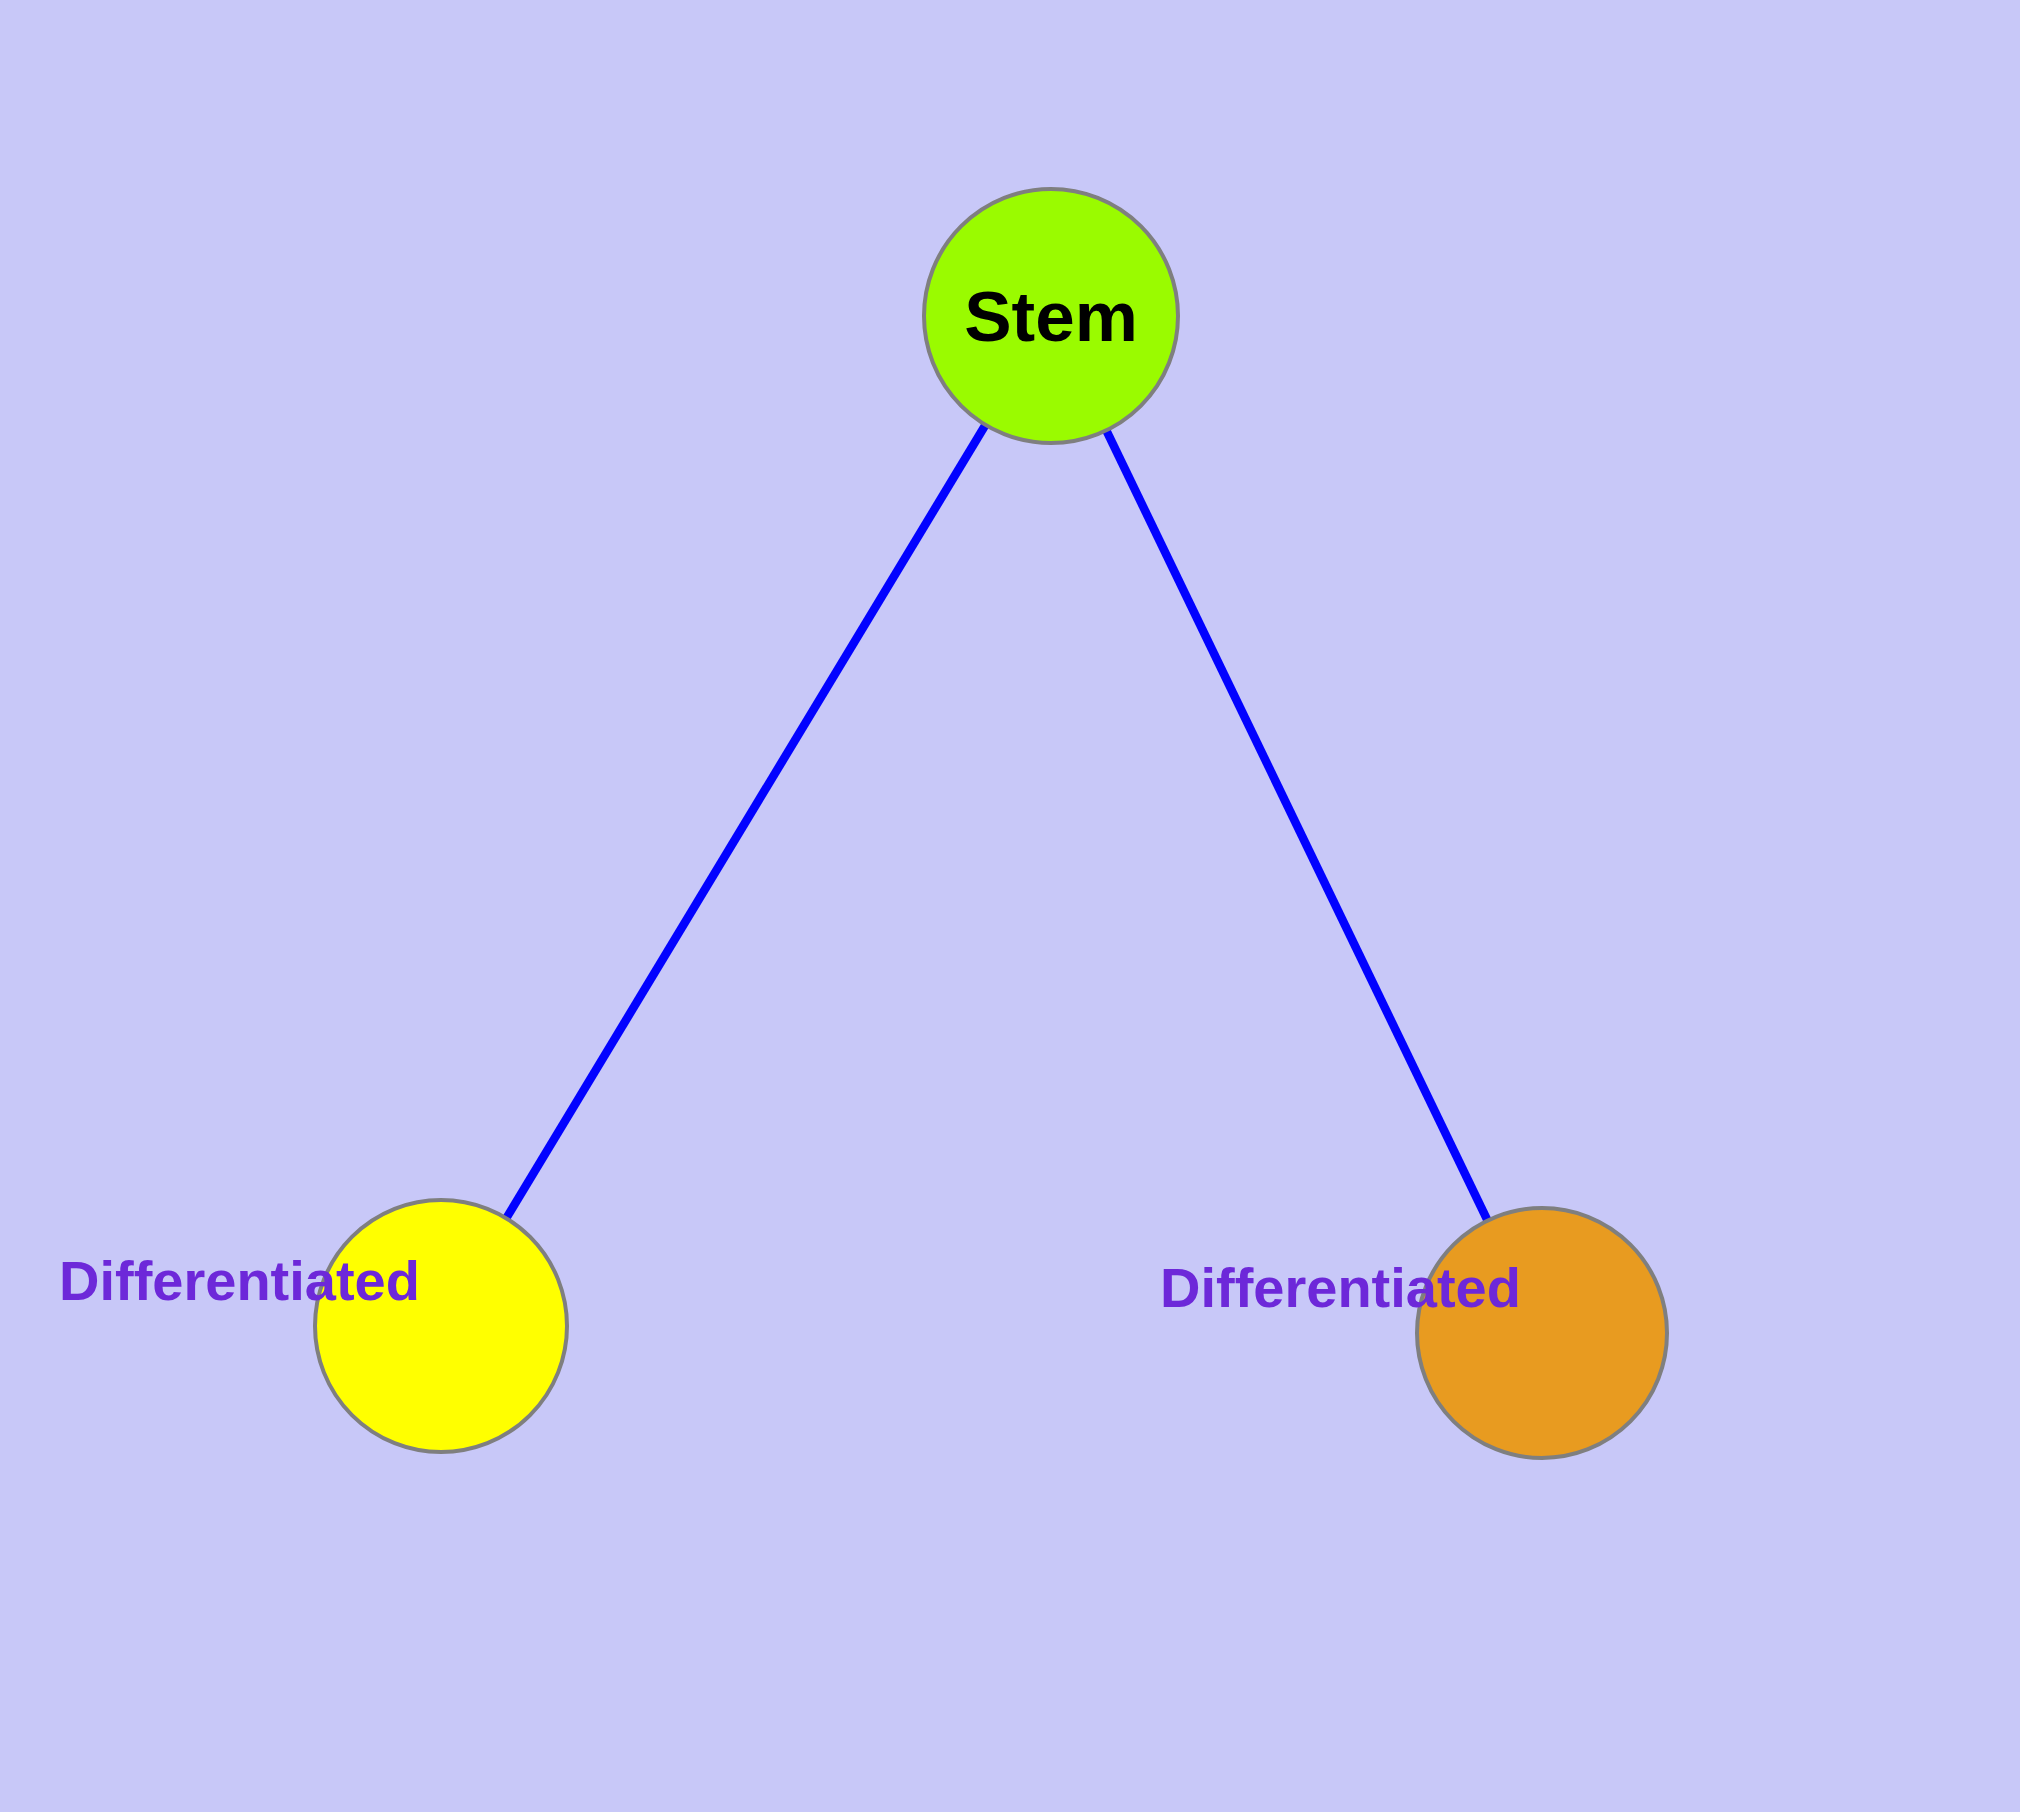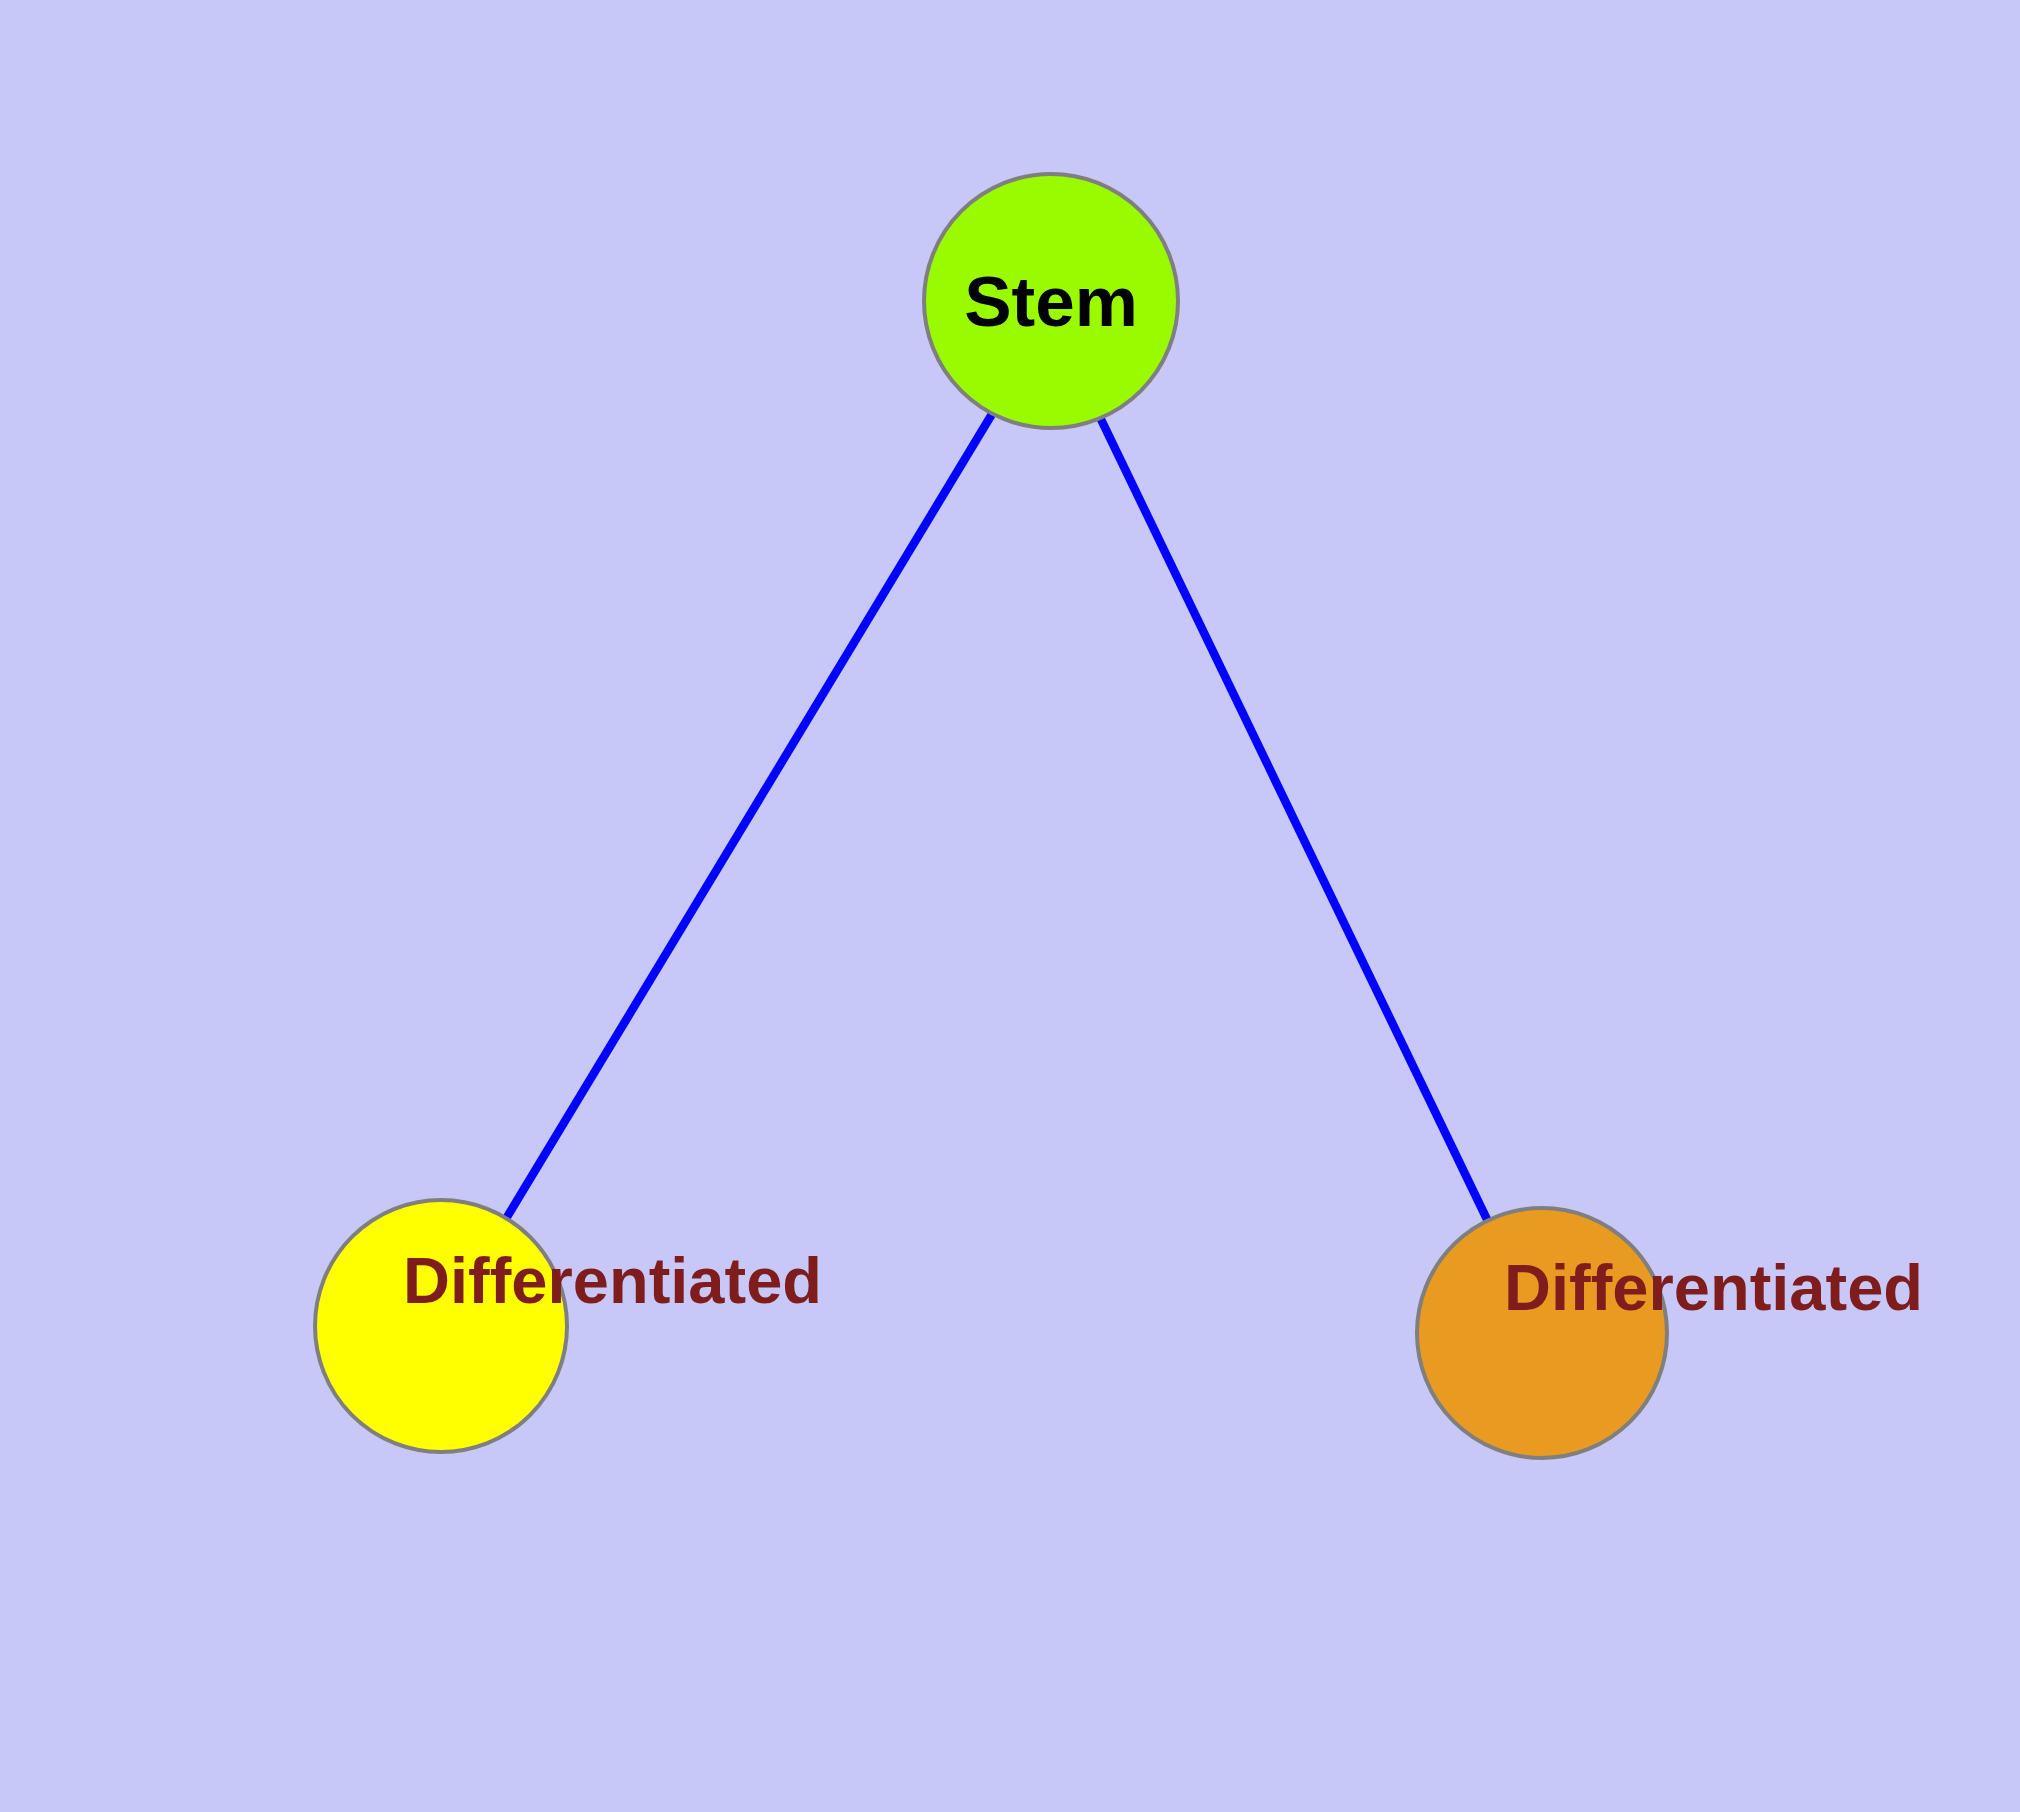--- a/index.html
+++ b/index.html
@@ -38,39 +38,39 @@
   .node-label-inline {
     font-weight: bold;
     font-size: 71px;
     color: #000000;
     line-height: 1;
     letter-spacing: 0px;
   }
   .node-label-overlay {
     position: absolute;
     width: 763px;
-    text-align: right;
+    text-align: left;
     font-weight: bold;
-    font-size: 65px;
+    font-size: 56px;
     line-height: 92px;
-    color: #7f1d1d;
+    color: #6d28d9;
     pointer-events: none;
   }
 </style>
 </head>
 <body style="background: rgb(200, 200, 248);">
 
 <div class="stage">
 
   <svg class="edges-layer" viewBox="0 0 2384 2138" xmlns="http://www.w3.org/2000/svg">
     <line x1="1240" y1="373" x2="520" y2="1565" stroke="#0202FF" stroke-width="10"></line>
     <line x1="1240" y1="373" x2="1819" y2="1573" stroke="#0202FF" stroke-width="10"></line>
   </svg>
 
-  <div class="node" style="left: 922px; top: 172px; width: 258px; height: 258px; background: rgb(154, 251, 0); border-color: rgb(127, 127, 127);">
+  <div class="node" style="left: 922px; top: 187px; width: 258px; height: 258px; background: rgb(154, 251, 0); border-color: rgb(127, 127, 127);">
     <span class="node-label-inline">Stem</span>
   </div>
 
   <div class="node" style="left: 313px; top: 1198px; width: 256px; height: 256px; background: rgb(255, 255, 0); border-color: rgb(127, 127, 127);"></div>
 
   <div class="node" style="left: 1415px; top: 1206px; width: 254px; height: 254px; background: rgb(232, 155, 32); border-color: rgb(127, 127, 127);"></div>
 
   <div class="node-label-overlay" style="left: 59px; top: 1235px;">
     <div>Differentiated</div>
   </div>

